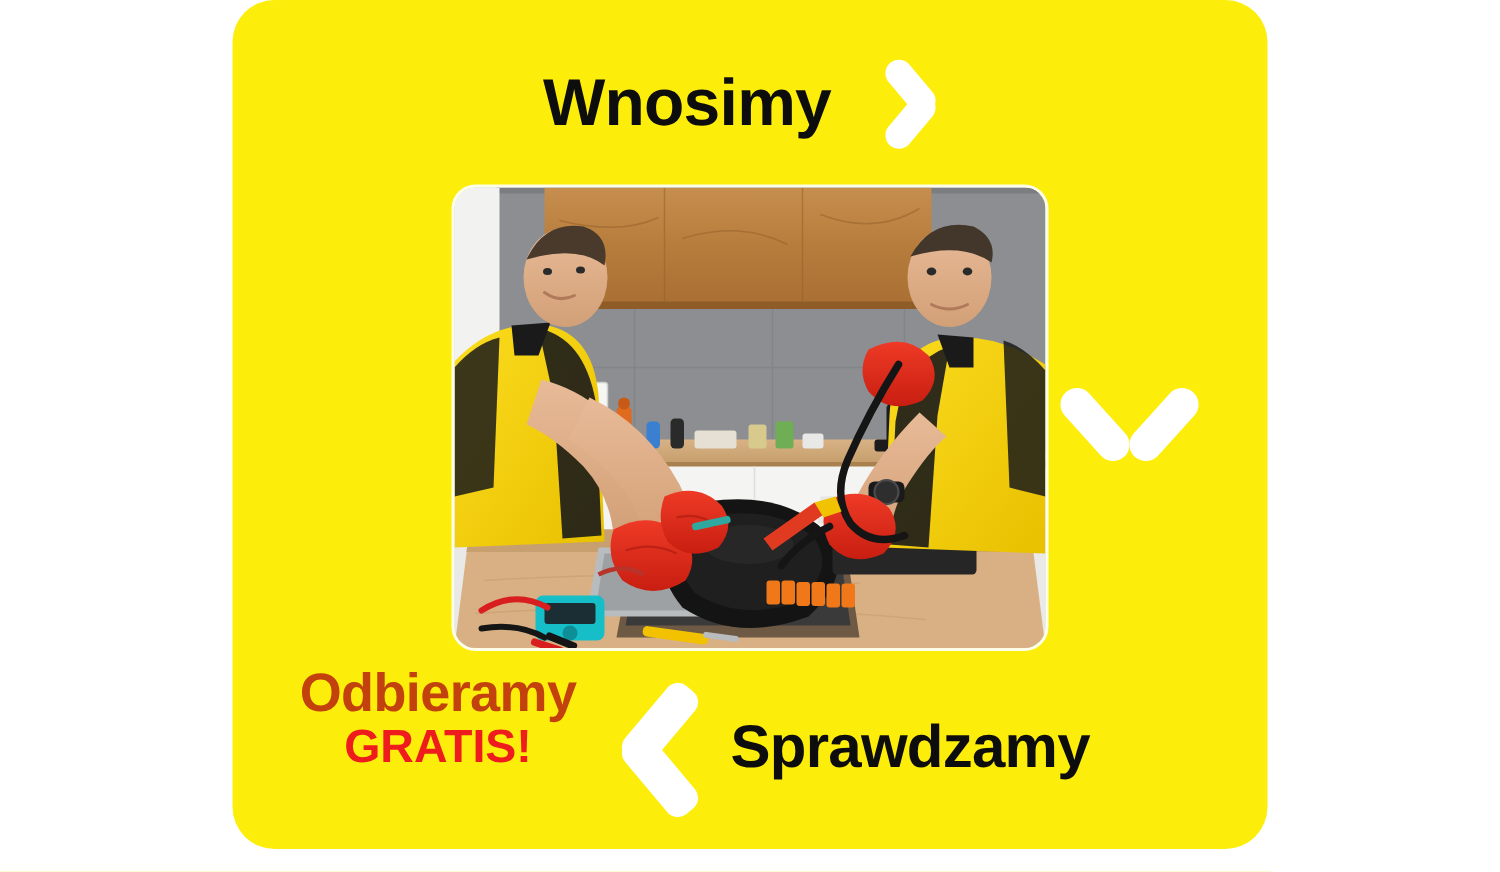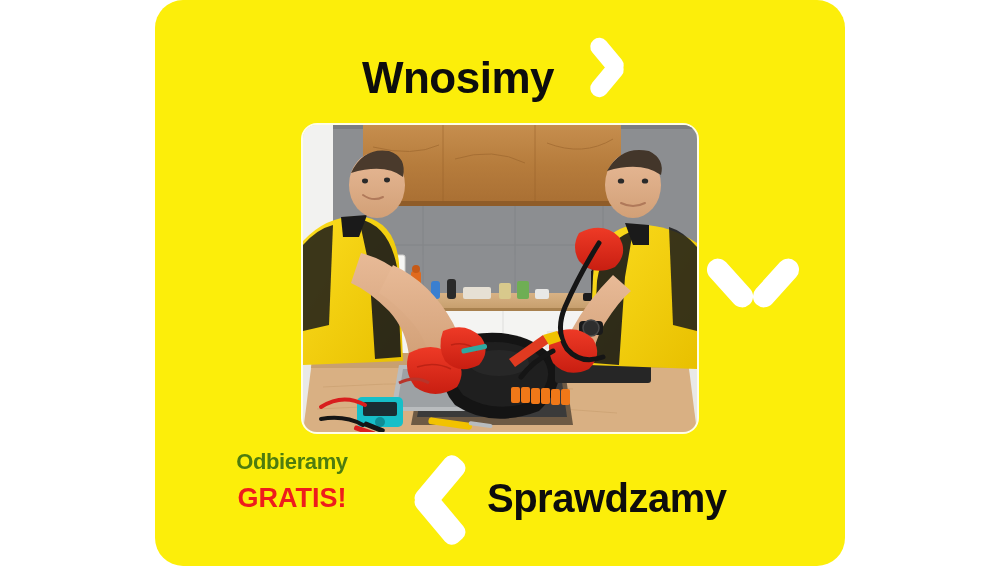--- a/index.html
+++ b/index.html
@@ -25,21 +25,21 @@
     background:#FCEE0A;
     border-radius:28px;
   }
 
   
   #top-row {
     position:absolute;
     left:0; top:38px;
     width:690px; height:62px;
     display:flex;
-    align-items:flex-end;
+    align-items:center;
     justify-content:center;
     gap:38px;
   }
   .headline {
     font-family:"Liberation Sans", sans-serif;
     font-weight:bold;
     font-size:44px;
     line-height:1;
     letter-spacing:-0.5px;
     color:#0d0d0d;
@@ -134,29 +134,29 @@
 
   #left-block {
     position:absolute;
     left:24px; top:4px;
     width:226px;
     text-align:center;
   }
   .bl-line {
     font-family:"Liberation Sans", sans-serif;
     font-weight:bold;
-    font-size:22px;
+    font-size:36px;
     line-height:36px;
     letter-spacing:-0.4px;
-    color:#4d7c0f;
+    color:#c2410c;
     white-space:nowrap;
   }
   .bl-line.free {
     color:#EE1C1C;
-    font-size:27px;
+    font-size:31px;
     letter-spacing:0px;
   }
 
   #chev-left-wrap {
     position:absolute;
     left:262px; top:12px;
   }
 
   #sprawdzamy {
     position:absolute;

